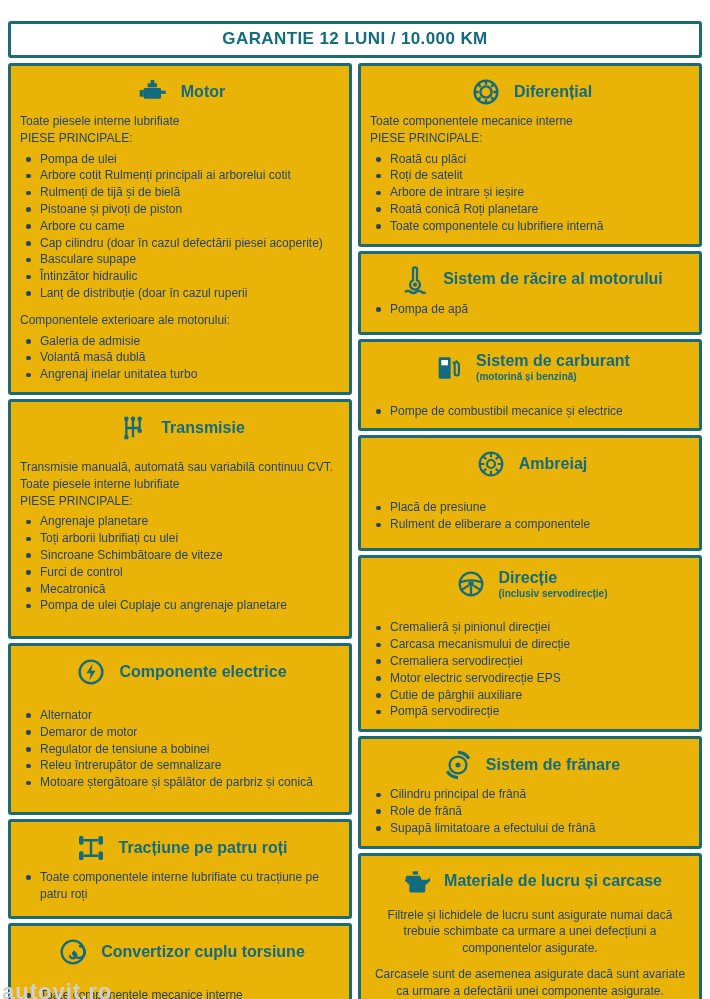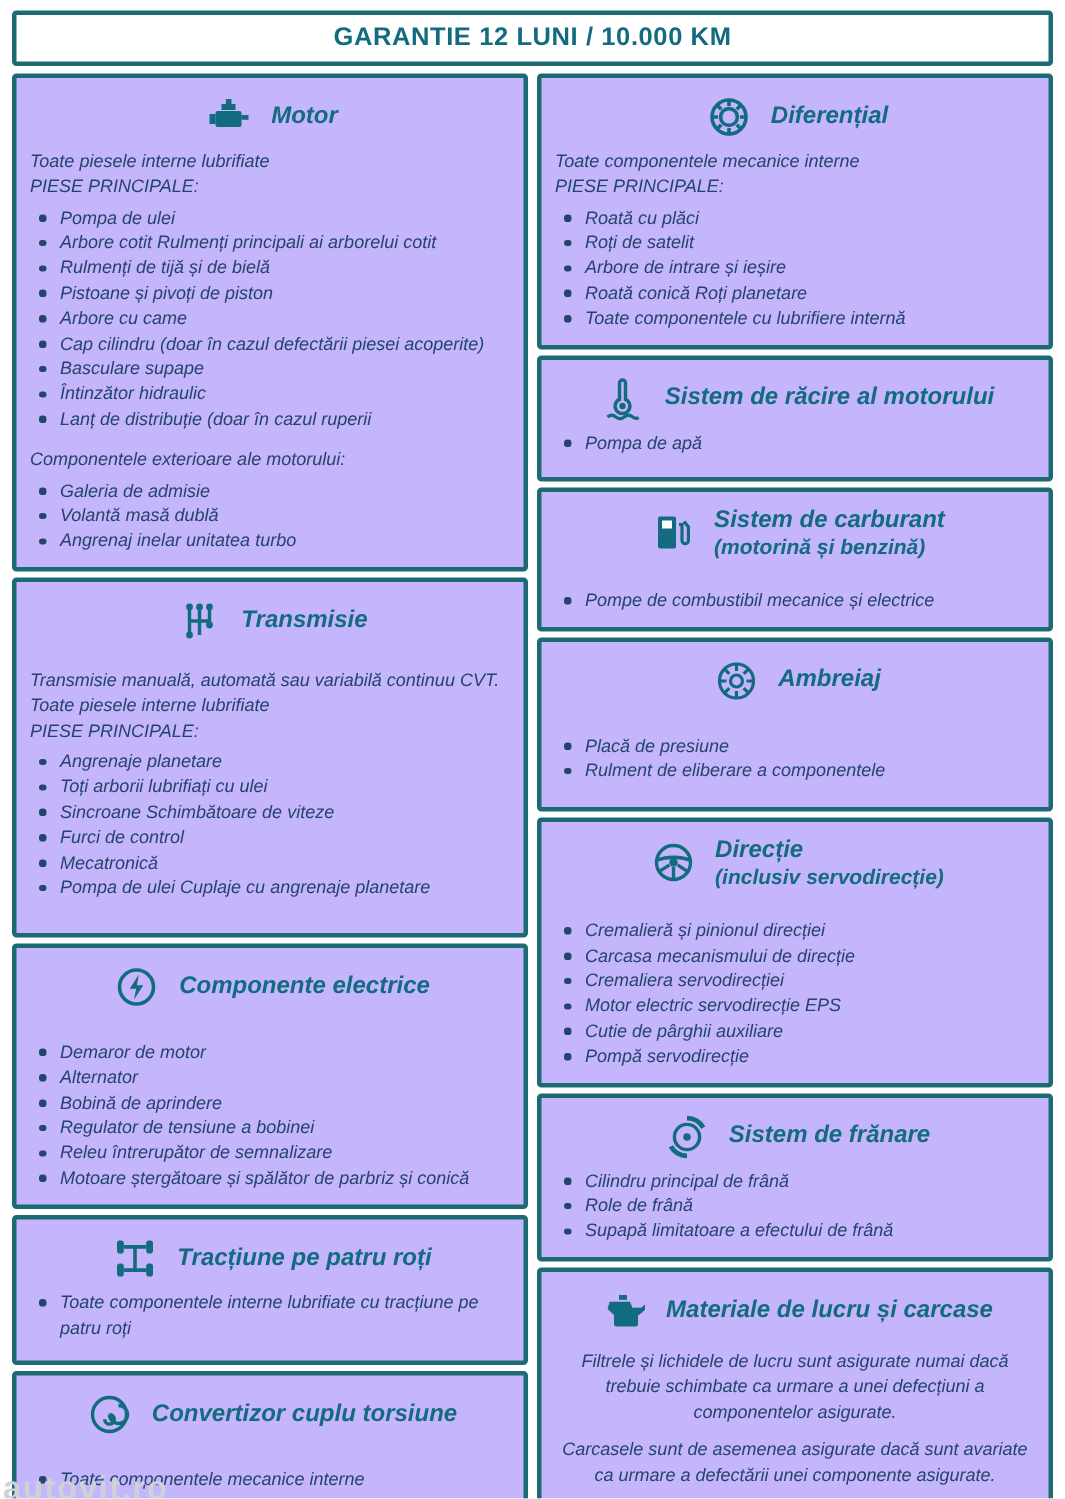--- a/index.html
+++ b/index.html
@@ -8,41 +8,41 @@
     --accent-title:#126b7e;
     --text:#24456b;
     --watermark:#cdd2d6;
   }
   html,body { background:#ffffff; }
   .page {
     width:710px; height:999px; margin:0 auto; background:#fff;
     font-family:"Liberation Sans", sans-serif;
     color:var(--text);
     position:relative; overflow:hidden;
-    padding:7px 8px;
+    padding:21px 8px;
   }
   .header-box {
     border:3px solid var(--accent-border); border-radius:3px;
     text-align:center; padding:5px 0 6px; margin-bottom:5px; background:#fff;
   }
   .header-title {
     font-size:17px; font-weight:bold; color:var(--accent-title); letter-spacing:.4px;
   }
   .columns { display:flex; gap:6px; align-items:flex-start; }
   .column { display:flex; flex-direction:column; gap:4px; flex:1; min-width:0; }
   .section-box {
     border:3px solid var(--accent-border); border-radius:3px;
-    padding:8px 9px 9px; background:#c4b5fd; flex-shrink:0;font-style:italic;
+    padding:8px 9px 9px; background:#eab308; flex-shrink:0;
   }
   .sec-head { display:flex; align-items:center; justify-content:center; gap:10px; margin:2px 0 5px; }
   .sec-icon { width:36px; height:32px; display:flex; align-items:center; justify-content:center; color:var(--accent-title); flex-shrink:0; }
   .sec-icon svg { width:32px; height:32px; display:block; }
   .sec-titlewrap { display:flex; flex-direction:column; }
   .sec-title { font-size:16px; font-weight:bold; color:var(--accent-title); line-height:1.15; }
-  .sec-subtitle { font-size:14px; font-weight:bold; color:var(--accent-title); line-height:1.2; }
+  .sec-subtitle { font-size:10px; font-weight:bold; color:var(--accent-title); line-height:1.2; }
   .center-text { font-size:12px; color:var(--text); line-height:1.4; }
   .spacer { height:10px; }
   ul.bullets { list-style:none; margin:4px 0 0 4px; }
   ul.bullets li {
     position:relative; padding-left:16px; font-size:12px; line-height:1.4; color:var(--text);
   }
   ul.bullets li::before {
     content:""; position:absolute; left:2px; top:6.5px; width:4.5px; height:4.5px;
     border-radius:50%; background:var(--text);
   }
@@ -146,23 +146,22 @@
                 <circle cx="12" cy="12" r="8.5"></circle>
                 <path d="M13.2 5.8l-4.6 7.1h3.2l-1 5.3 4.6-7.1h-3.2z" fill="currentColor" stroke="none"></path>
               </svg>
             </span>
             <div class="sec-titlewrap">
               <div class="sec-title">Componente electrice</div>
             </div>
           </div>
           <div class="spacer"></div>
           <ul class="bullets">
+            <li>Alternator</li>
             <li>Demaror de motor</li>
-            <li>Alternator</li>
-            <li>Bobină de aprindere</li>
             <li>Regulator de tensiune a bobinei</li>
             <li>Releu întrerupător de semnalizare</li>
             <li>Motoare ștergătoare și spălător de parbriz și conică</li>
           </ul>
         </div>
         <div class="section-box">
           <div class="sec-head">
             <span class="sec-icon">
               <svg viewBox="0 0 24 24" fill="none" stroke="currentColor" stroke-width="1.8">
                 <rect x="3" y="3" width="3.4" height="6.5" rx="1.4" fill="currentColor" stroke="none"></rect>

